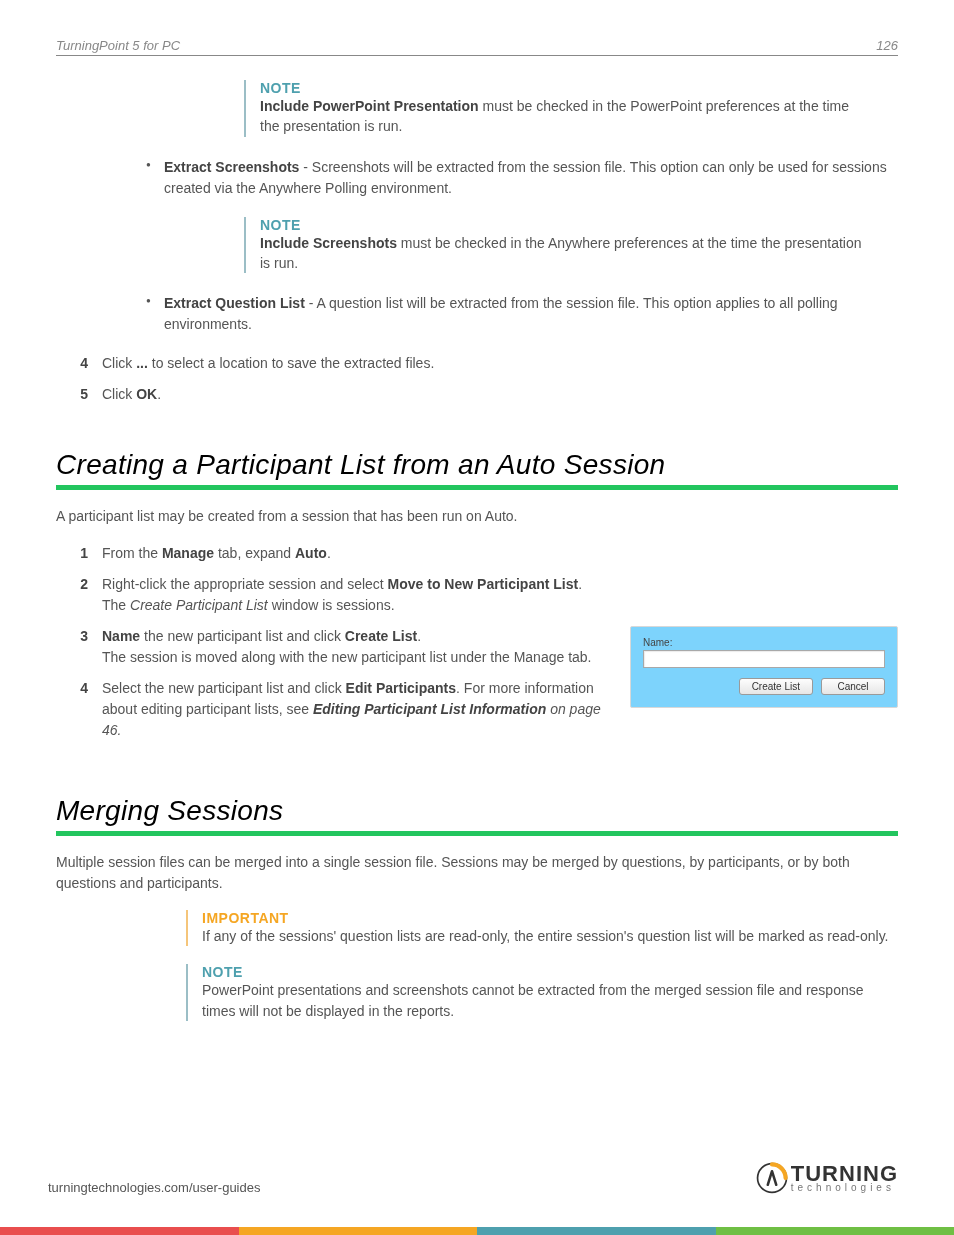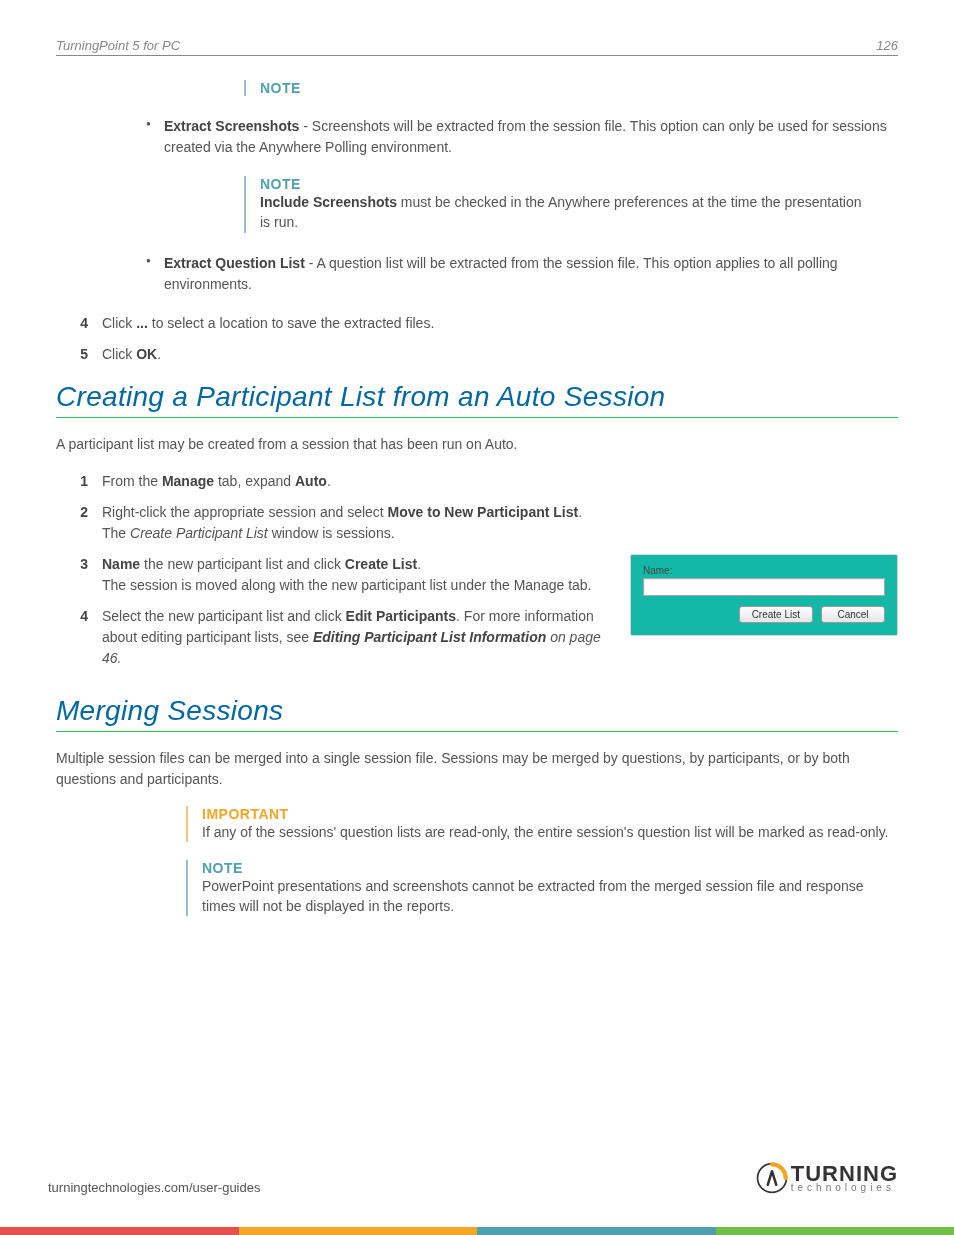--- a/index.html
+++ b/index.html
@@ -41,33 +41,33 @@
   .step-row { display: flex; margin: 0 0 10px 0; font-size: 14px; color: #555; line-height: 1.5; }
   .step-num { width: 28px; flex: 0 0 28px; text-align: right; font-weight: bold; color: #444; padding-right: 14px; }
   .step-num-inner { font-weight: bold; }
   .step-text { flex: 1; }
   .steps-outer { margin-left: 18px; }
   .steps-inner { margin-left: 18px; }
   h2.section-heading {
     font-family: "Trebuchet MS", "Segoe UI", sans-serif;
     font-style: italic;
     font-weight: normal;
-    color: #0369a1;
+    color: #000000;
     font-size: 28px;
-    border-bottom: 1px solid #22c55e;
+    border-bottom: 5px solid #22c55e;
     padding-bottom: 4px;
-    margin: 16px 0 16px 0;
+    margin: 44px 0 16px 0;
     letter-spacing: 0.3px;
   }
   p.body { font-size: 14px; color: #555; line-height: 1.5; margin-bottom: 16px; }
   .two-col { display: flex; gap: 24px; align-items: flex-start; }
   .two-col .left { flex: 1; }
   .two-col .right { flex: 0 0 268px; }
   .dialog-mock {
-    background: #14b8a6;
+    background: #7dd3fc;
     border: 1px solid #d8d8d8;
     border-radius: 2px;
     padding: 10px 12px 12px 12px;
     font-size: 10px;
     color: #444;
   }
   .dialog-label { font-size: 10px; color: #444; margin-bottom: 2px; }
   .dialog-input {
     width: 100%;
     height: 18px;
@@ -123,20 +123,23 @@
 
 <div class="page-content">
 
   <div class="header-bar">
     <span>TurningPoint 5 for PC</span>
     <span>126</span>
   </div>
 
   <div class="note-block">
     <div class="note-label">NOTE</div>
+    <div class="note-text">
+      <span class="bold">Include PowerPoint Presentation</span><span> must be checked in the PowerPoint preferences at the time the presentation is run.</span>
+    </div>
   </div>
 
   <ul class="bullets">
     <li>
       <span class="bullet-text"><span class="bold">Extract Screenshots</span><span> - Screenshots will be extracted from the session file. This option can only be used for sessions created via the Anywhere Polling environment.</span></span>
     </li>
   </ul>
 
   <div class="note-block wide">
     <div class="note-label">NOTE</div>

